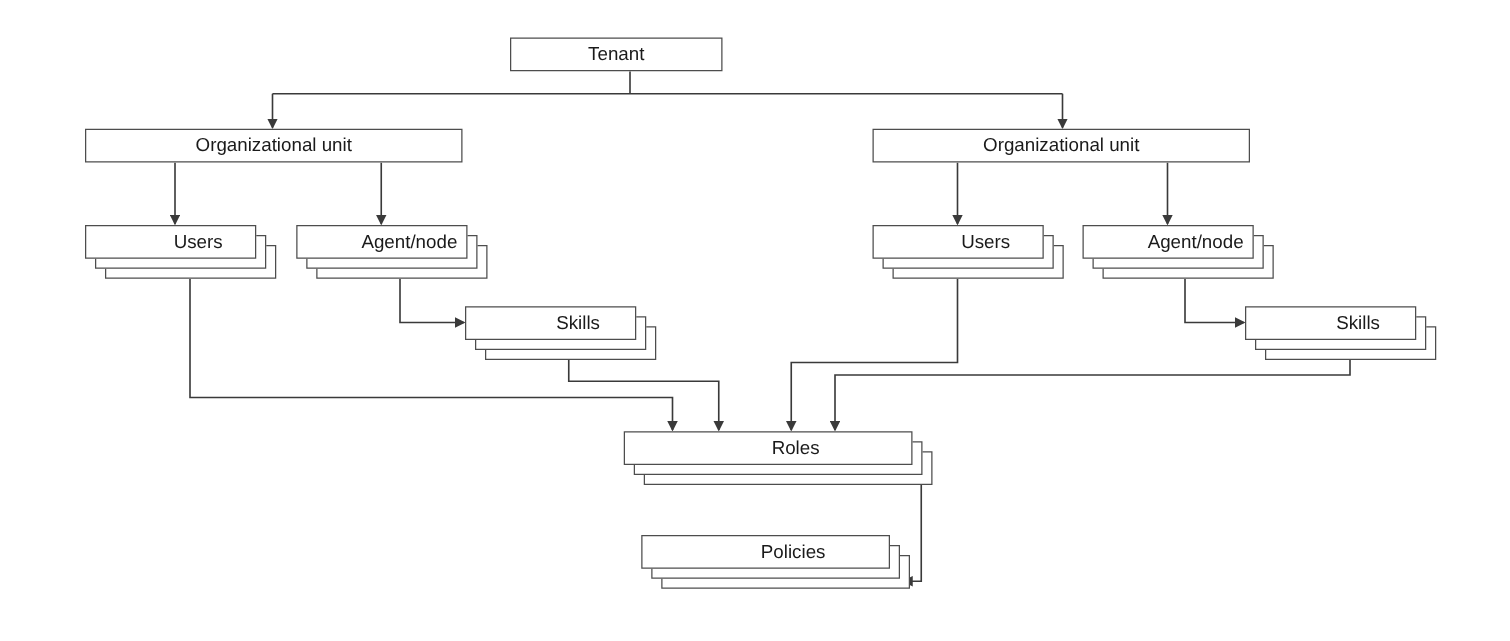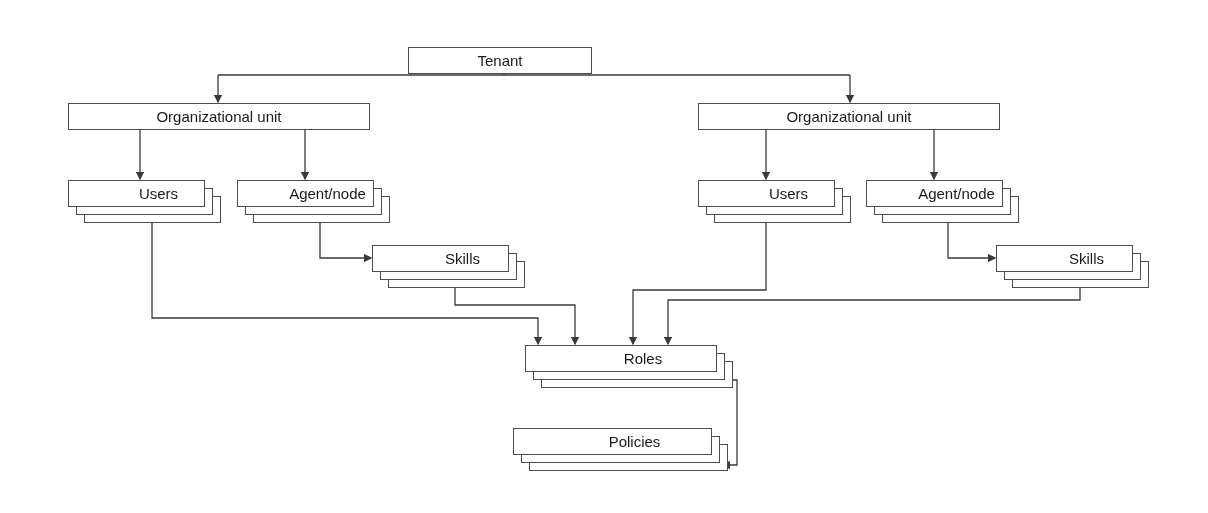--- a/index.html
+++ b/index.html
@@ -92,21 +92,21 @@
     <path d="M948,223 V258 H995" marker-end="url(#arrow)"></path>
 
     <path d="M152,223 V318 H538 V344" marker-end="url(#arrow)"></path>
     <path d="M455,288 V305 H575 V344" marker-end="url(#arrow)"></path>
     <path d="M766,223 V290 H633 V344" marker-end="url(#arrow)"></path>
     <path d="M1080,288 V300 H668 V344" marker-end="url(#arrow)"></path>
 
     <path d="M721,380 H737 V465 H723" marker-end="url(#arrow)"></path>
   </svg>
 
-  <div class="node single" style="left:408px;top:30px;width:184px;height:27px;margin-top:17px;">
+  <div class="node single" style="left:408px;top:30px;width:170px;height:27px;">
     <span class="label">Tenant</span>
   </div>
 
   <div class="node single" style="left:68px;top:103px;width:302px;height:27px;">
     <span class="label">Organizational unit</span>
   </div>
 
   <div class="node single" style="left:698px;top:103px;width:302px;height:27px;">
     <span class="label">Organizational unit</span>
   </div>
@@ -152,21 +152,21 @@
   </div>
 
   <div class="node stack" style="left:996px;top:245px;width:137px;height:27px;">
     <div class="layer back"></div>
     <div class="layer mid"></div>
     <div class="layer front">
       <span class="label">Skills</span>
     </div>
   </div>
 
-  <div class="node stack" style="left:525px;top:345px;width:192px;height:27px;">
+  <div class="node stack" style="left:499px;top:345px;width:231px;height:27px;">
     <div class="layer back"></div>
     <div class="layer mid"></div>
     <div class="layer front">
       <span class="label">Roles</span>
     </div>
   </div>
 
   <div class="node stack" style="left:513px;top:428px;width:199px;height:27px;">
     <div class="layer back"></div>
     <div class="layer mid"></div>

